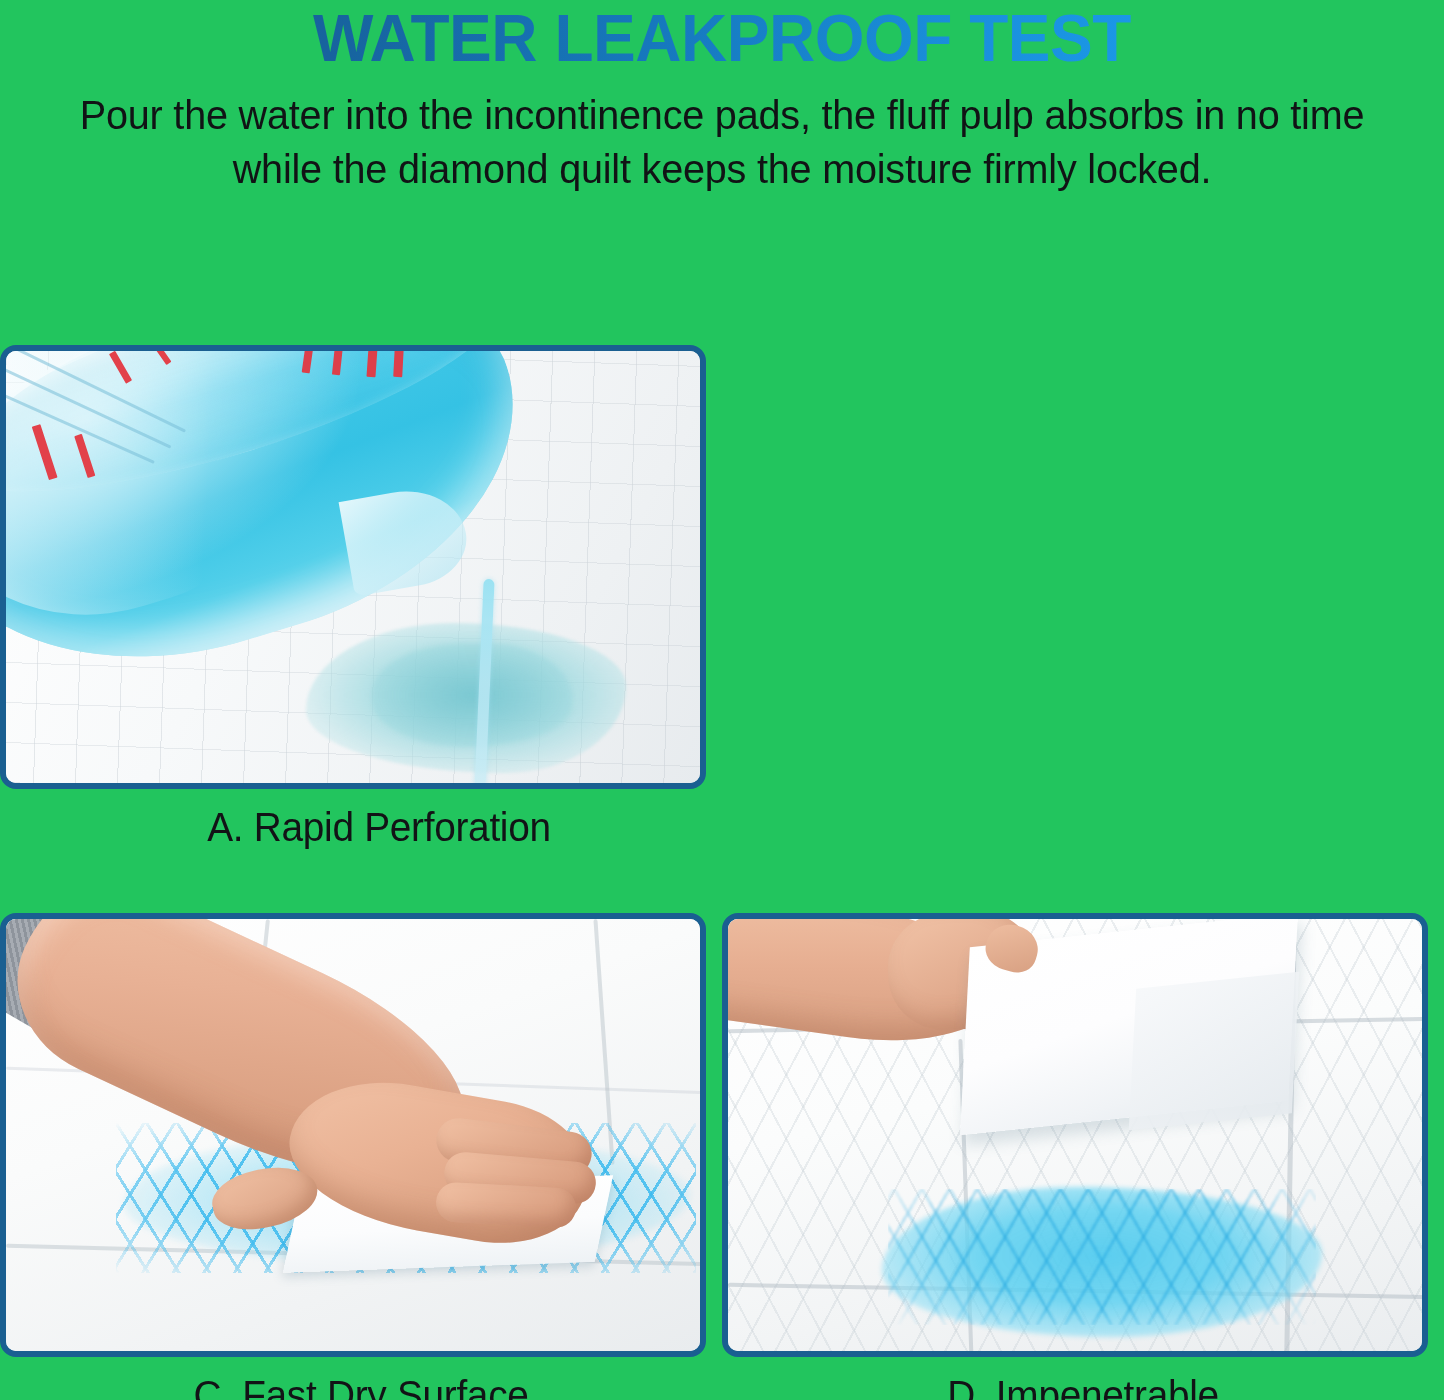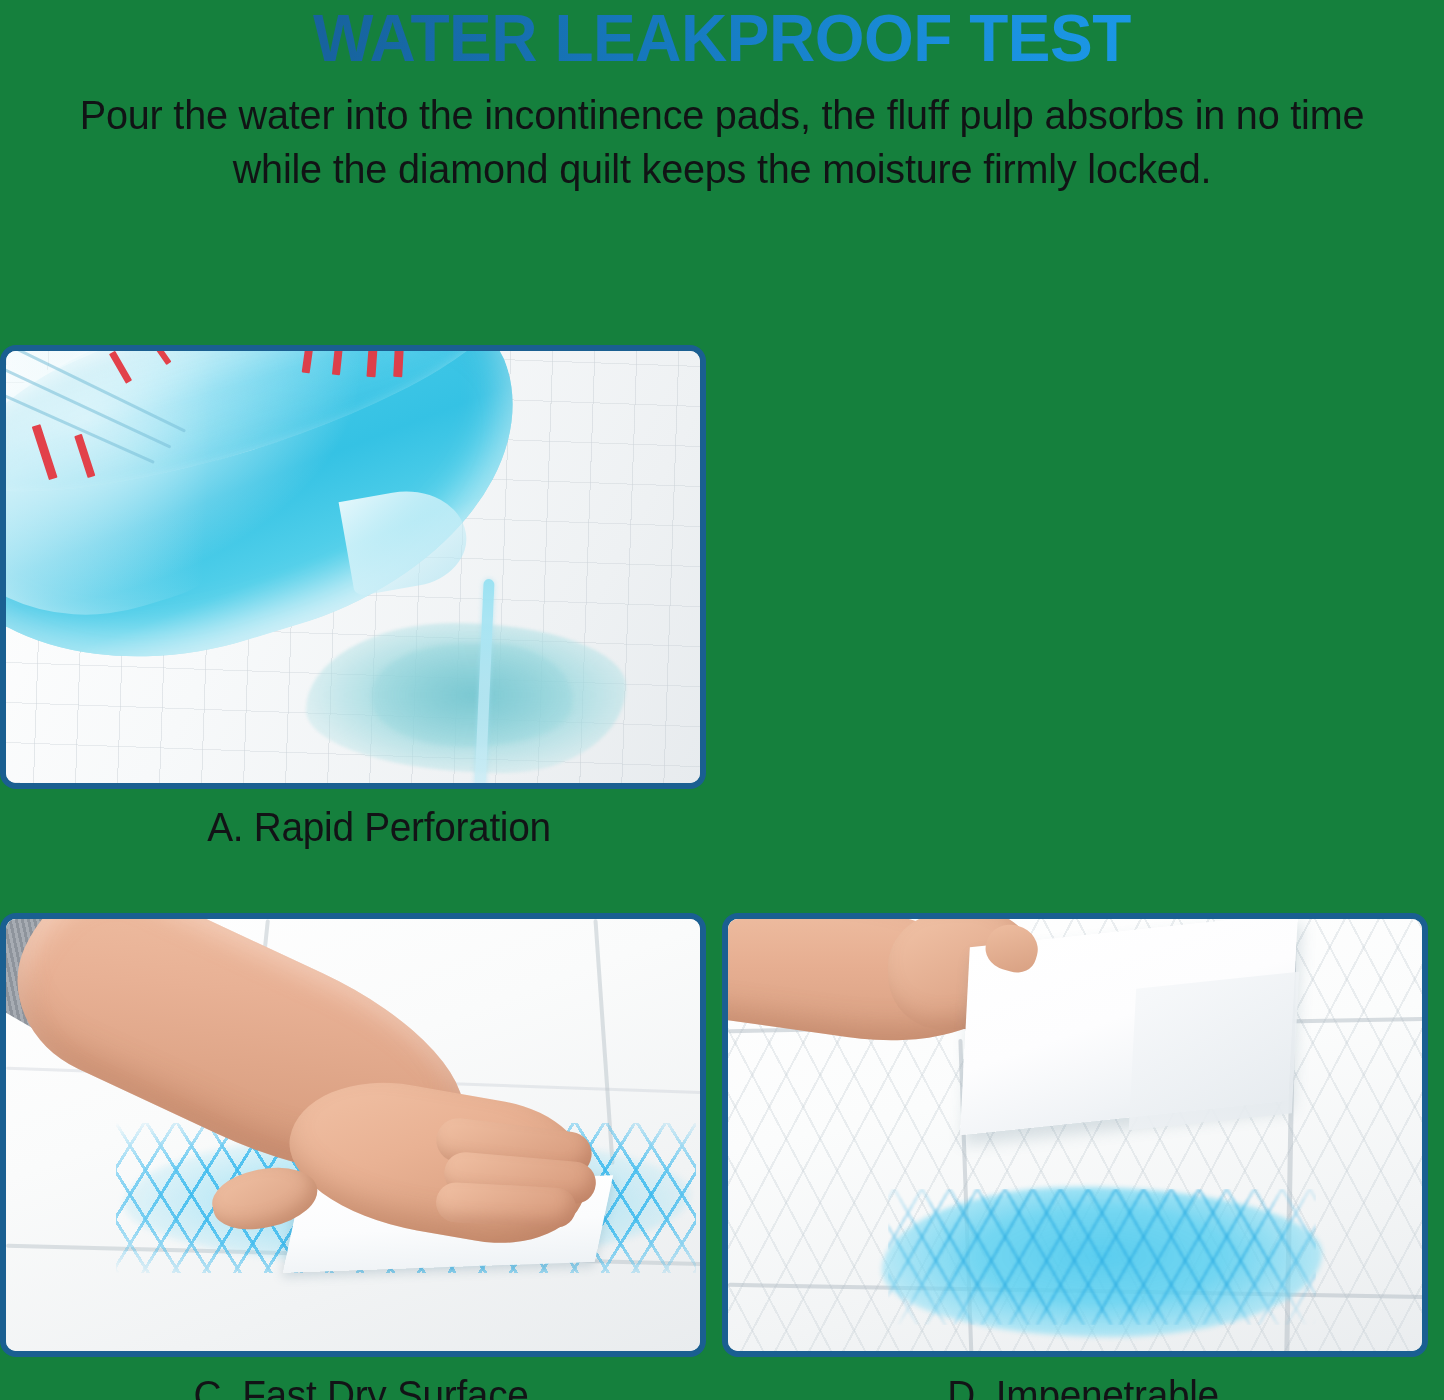--- a/index.html
+++ b/index.html
@@ -2,21 +2,21 @@
 <html><head>
 <meta charset="utf-8">
 <style>
   * { margin:0; padding:0; box-sizing:border-box; }
   html,body {
     width:1444px; height:1400px;
     background:#ffffff;
     font-family:"Liberation Sans", sans-serif;
     overflow:hidden;
   }
-  .page { position:relative; width:1444px; height:1400px; background:#15803d; }
+  .page { position:relative; width:1444px; height:1400px; background:#22c55e; }
 
   
   .header { width:100%; padding-top:4px; text-align:center; }
 
   .title {
     font-family:"Liberation Sans", sans-serif;
     font-weight:bold;
     font-size:66px;
     letter-spacing:-0.5px;
     line-height:1.06;

